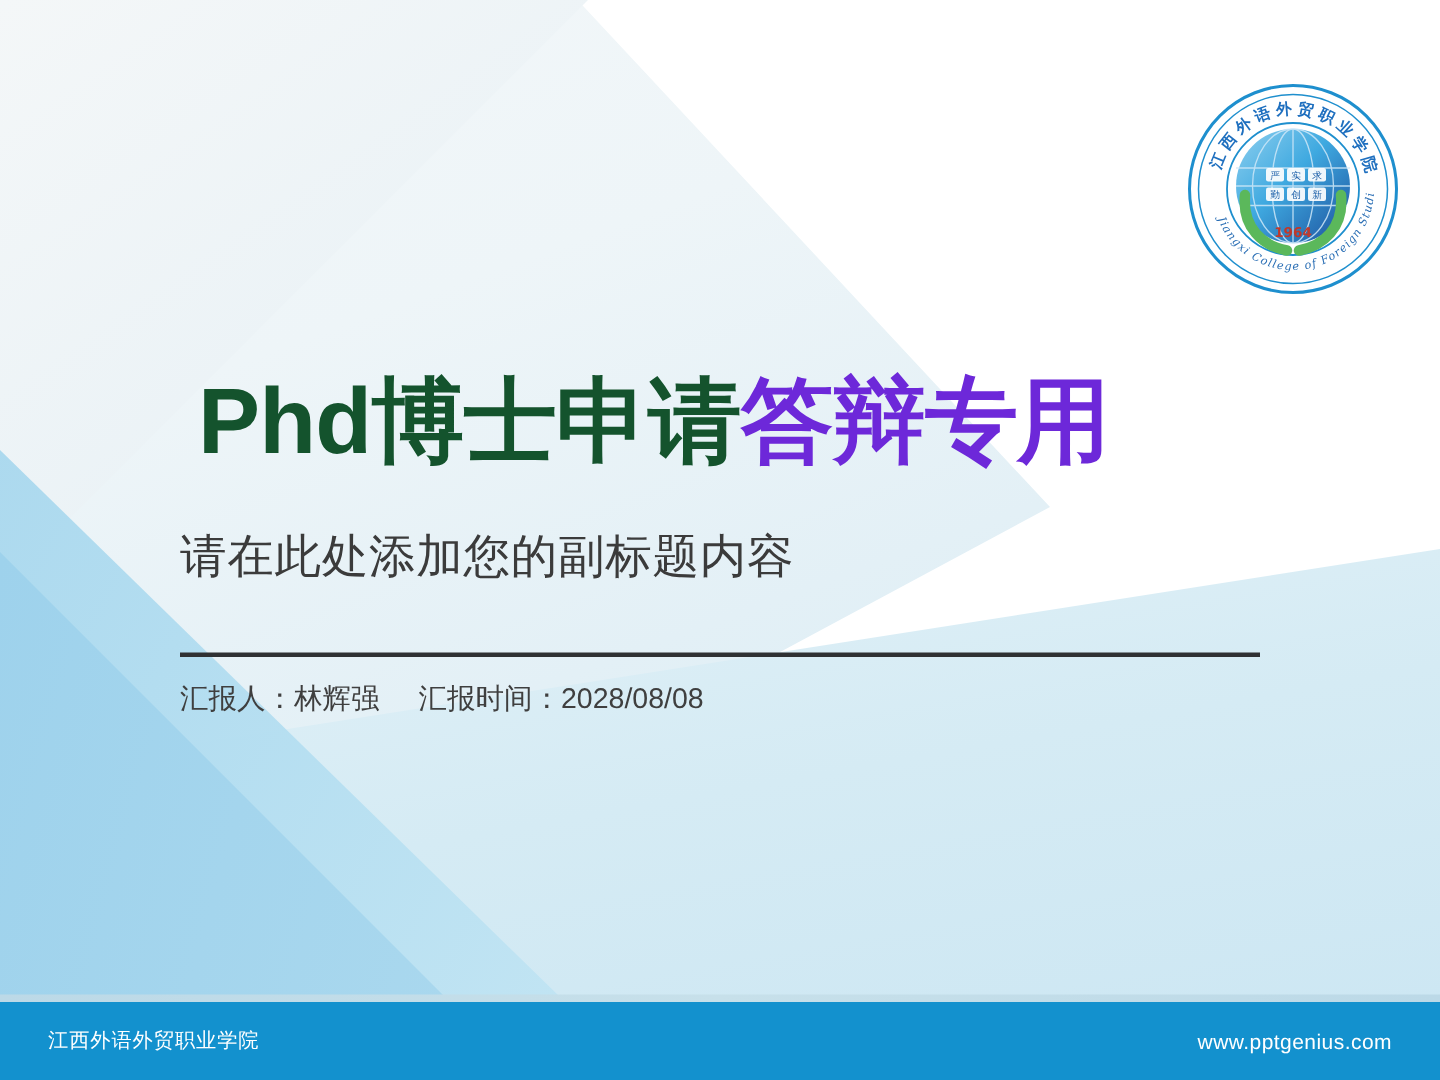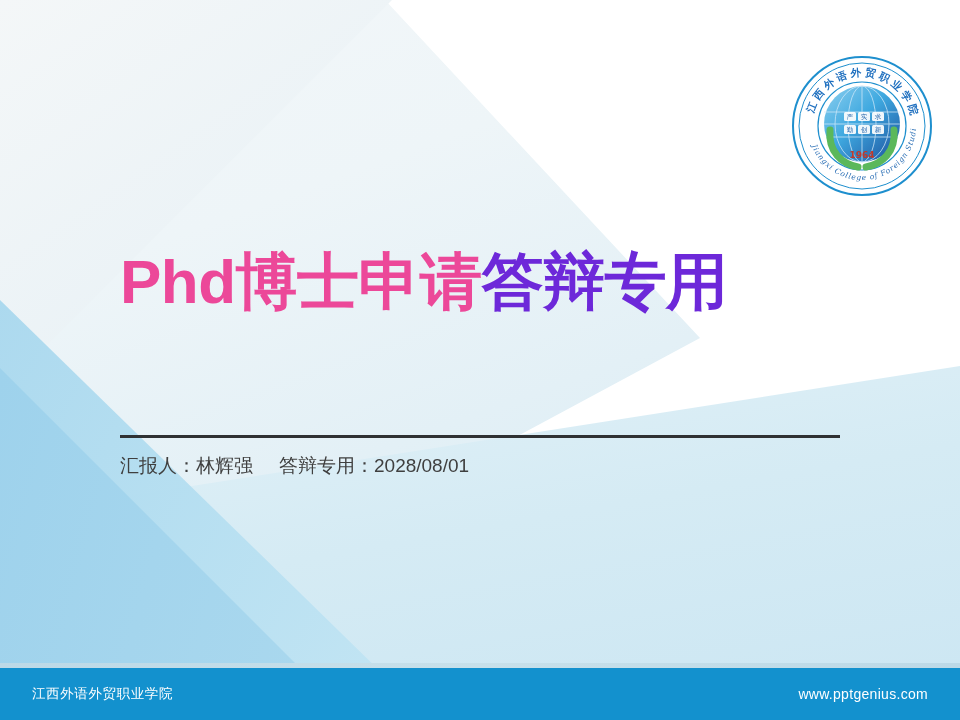--- a/index.html
+++ b/index.html
@@ -90,21 +90,21 @@
   .title {
     position: absolute;
     left: 120px;
     top: 249px;
     font-size: 62px;
     font-weight: bold;
     line-height: 1.05;
     letter-spacing: -0.5px;
     white-space: nowrap;
   }
-  .title .t-dark { color: #ec4899; }
+  .title .t-dark { color: #14532d; margin-left: 12px; }
   .title .t-accent { color: #6d28d9; }
 
   .subtitle {
     position: absolute;
     left: 120px;
     top: 350px;
     font-size: 31px;
     color: #3b3b3b;
     letter-spacing: .5px;
     white-space: nowrap;
@@ -226,25 +226,26 @@
       <text font-size="7.5" fill="#2B6FB5" font-style="italic" font-family="'DejaVu Serif', serif" letter-spacing="0.8">
         <textPath href="#arcBottom" startOffset="12%">Jiangxi College of Foreign Studies</textPath>
       </text>
     </svg>
   </div>
 
   <div class="title">
     <span class="t-dark">Phd博士申请</span><span class="t-accent">答辩专用</span>
   </div>
 
+  <div class="subtitle">请在此处添加您的副标题内容</div>
 
   <div class="rule"></div>
 
   <div class="meta">
-    <span>汇报人：</span><span>林辉强</span><span class="gap"></span><span>答辩专用：</span><span>2028/08/01</span>
+    <span>汇报人：</span><span>林辉强</span><span class="gap"></span><span>汇报时间：</span><span>2028/08/08</span>
   </div>
 
   <div class="footer">
     <span class="footer-left">江西外语外贸职业学院</span>
     <span class="footer-right">www.pptgenius.com</span>
   </div>
 
 </div>
 
 </body></html>

